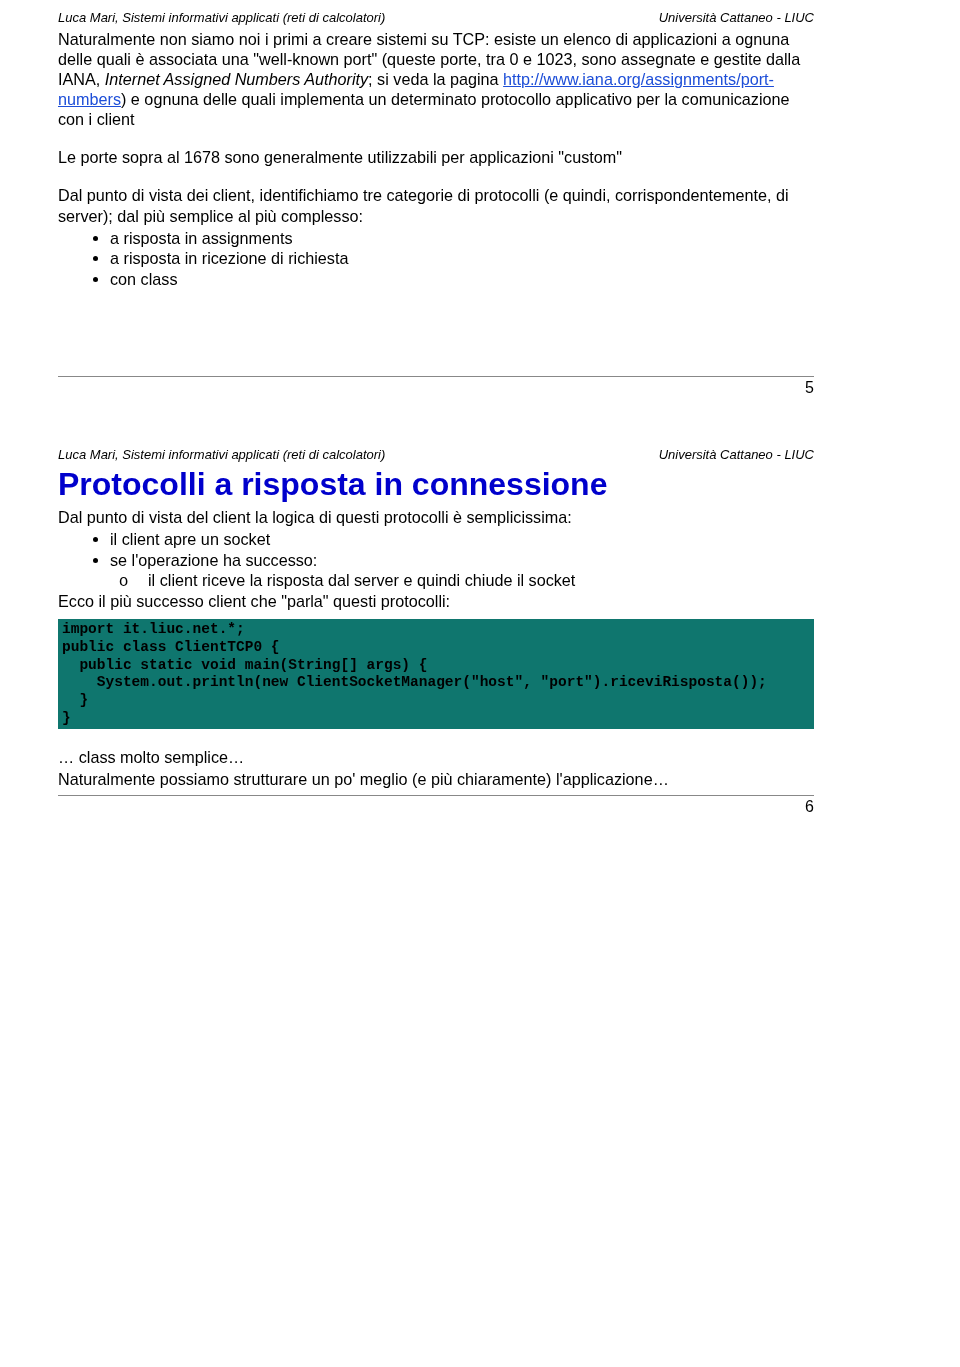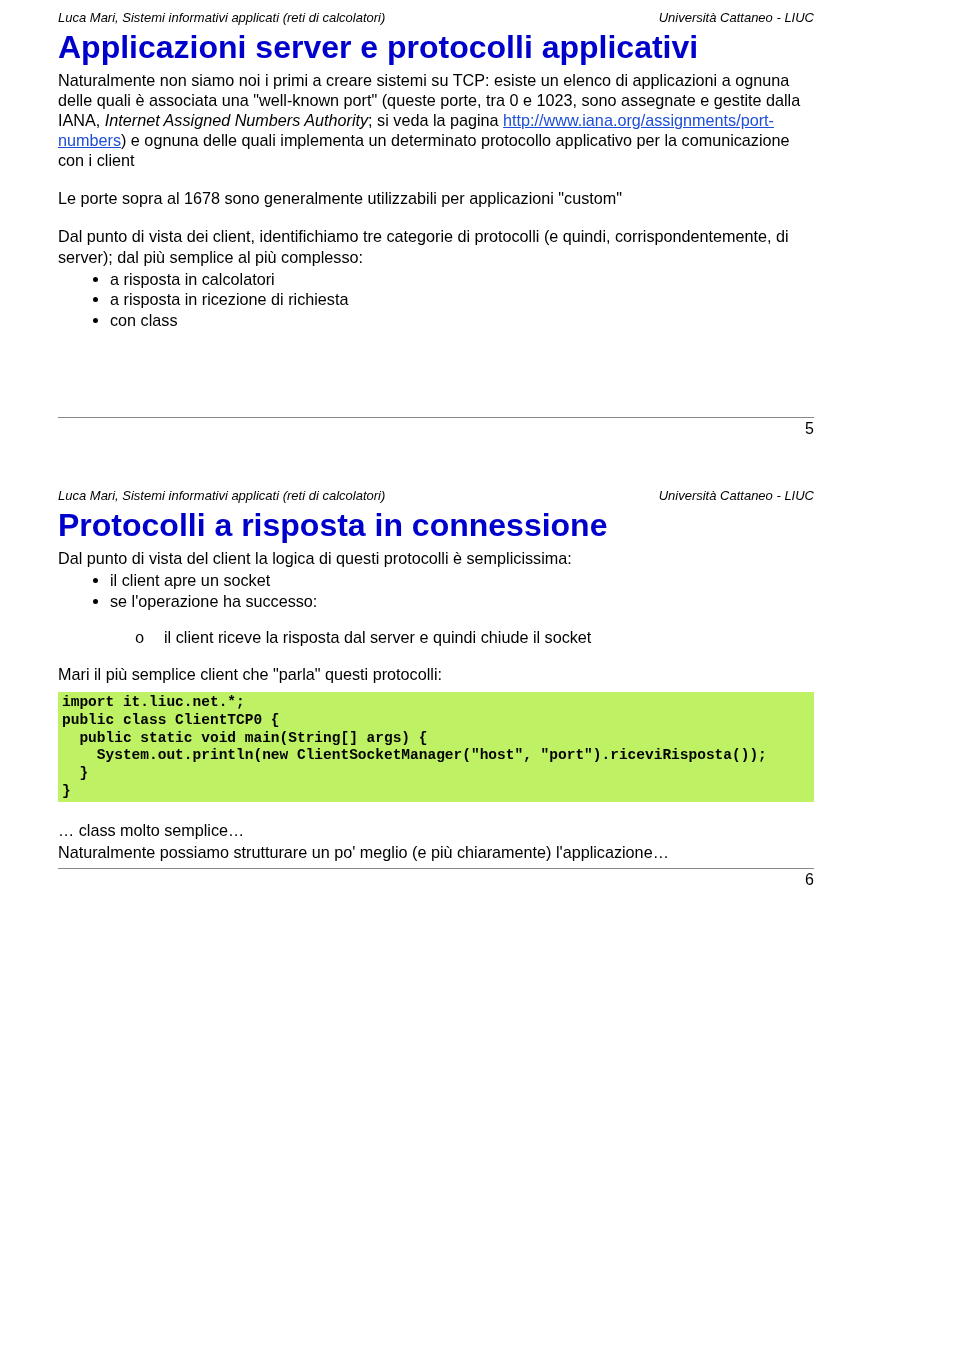--- a/index.html
+++ b/index.html
@@ -50,21 +50,21 @@
     list-style-type: disc;
     margin: 2px 0 0 0;
     padding-left: 52px;
   }
   ul.bullets li {
     font-size: 16.2px;
     line-height: 1.28;
   }
   ul.sub {
     list-style-type: circle;
-    margin: 16px;
+    margin: 0;
     padding-left: 38px;
   }
   ul.sub li::marker {
     content: "o  ";
     font-family: "Courier New", monospace;
   }
   ul.sub li {
     font-size: 16.2px;
   }
   .hr-line {
@@ -77,21 +77,21 @@
     font-size: 16px;
     margin-top: 2px;
   }
   .page-num-wrap {
     margin-top: 86px;
   }
   .spacer-between {
     height: 32px;
   }
   .code-block {
-    background: #bef264;
+    background: #0f766e;
     font-family: "Courier New", Courier, monospace;
     font-weight: bold;
     font-size: 14.5px;
     line-height: 1.22;
     padding: 2px 4px;
     margin: 4px 0 18px 0;
     white-space: pre;
   }
   .mono {
     font-family: "Courier New", Courier, monospace;
@@ -101,33 +101,32 @@
 </style>
 </head>
 <body>
 
 <div class="page">
   <div class="header-row">
     <span>Luca Mari, Sistemi informativi applicati (reti di calcolatori)</span>
     <span>Università Cattaneo - LIUC</span>
   </div>
 
-  <div class="title">Applicazioni server e protocolli applicativi</div>
 
   <div class="body-text">
     <p class="para">
       <span>Naturalmente non siamo noi i primi a creare sistemi su TCP: esiste un elenco di applicazioni a ognuna delle quali è associata una "well-known port" (queste porte, tra 0 e 1023, sono assegnate e gestite dalla IANA, </span><span class="italic">Internet Assigned Numbers Authority</span><span>; si veda la pagina </span><a class="link" href="#">http://www.iana.org/assignments/port-numbers</a><span>) e ognuna delle quali implementa un determinato protocollo applicativo per la comunicazione con i client</span>
     </p>
 
     <p class="para">Le porte sopra al 1678 sono generalmente utilizzabili per applicazioni "custom"</p>
 
     <p class="para-tight">Dal punto di vista dei client, identifichiamo tre categorie di protocolli (e quindi, corrispondentemente, di server); dal più semplice al più complesso:</p>
 
     <ul class="bullets">
-      <li>a risposta in calcolatori</li>
+      <li>a risposta in assignments</li>
       <li>a risposta in ricezione di richiesta</li>
       <li>con class</li>
     </ul>
   </div>
 
   <div class="page-num-wrap">
     <hr class="hr-line">
     <div class="page-num">5</div>
   </div>
 </div>
@@ -148,21 +147,21 @@
       <li>il client apre un socket</li>
       <li>
         <span>se l'operazione ha successo:</span>
         <ul class="sub">
           <li>il client riceve la risposta dal server e quindi chiude il socket</li>
         </ul>
       </li>
     </ul>
 
 
-    <p class="para-tight" style="margin-bottom:8px;">Mari il più semplice client che "parla" questi protocolli:</p>
+    <p class="para-tight" style="margin-bottom:8px;">Ecco il più successo client che "parla" questi protocolli:</p>
 
     <div class="code-block">import it.liuc.net.*;
 public class ClientTCP0 {
   public static void main(String[] args) {
     System.out.println(new ClientSocketManager("host", "port").riceviRisposta());
   }
 }</div>
 
     <p class="para-tight">… class molto semplice…</p>
     <p class="para-tight" style="margin-bottom:6px;">Naturalmente possiamo strutturare un po' meglio (e più chiaramente) l'applicazione…</p>

